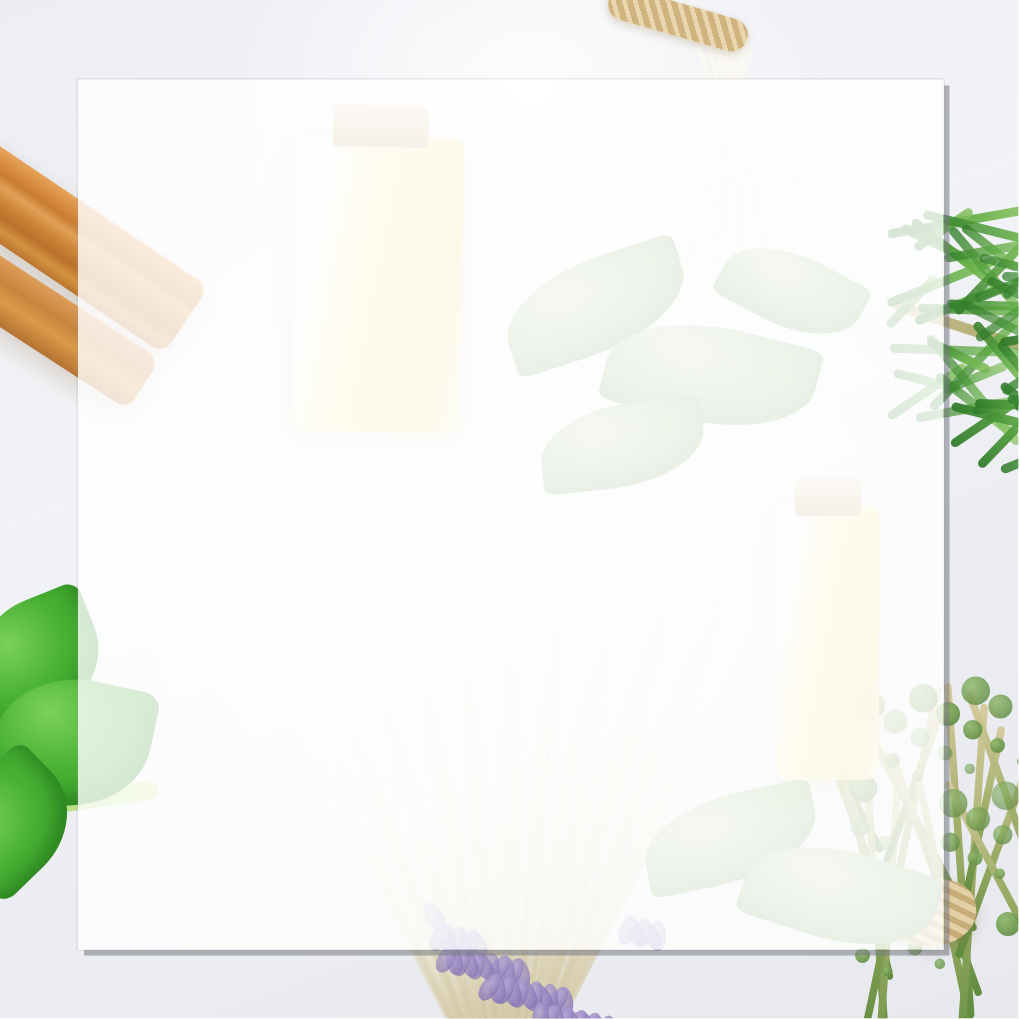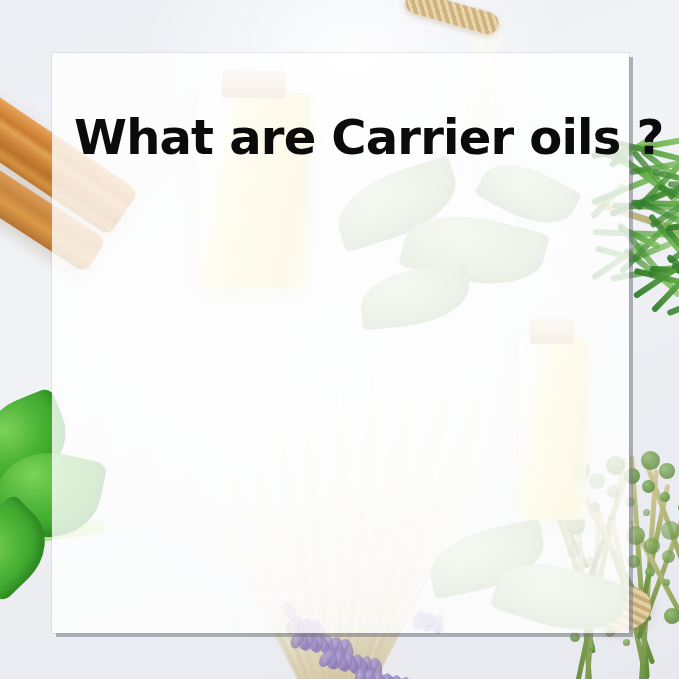--- a/index.html
+++ b/index.html
@@ -545,16 +545,15 @@
   </div>
 
   <div class="bottle bottle-2">
     <div class="body"></div>
     <div class="cap"></div>
   </div>
 
   <div class="overlay-card"></div>
 
   <div class="text-wrap">
-    <h1 class="title">What are Carrier oils ?</h1>
   </div>
 
 </div>
 
 </body></html>

